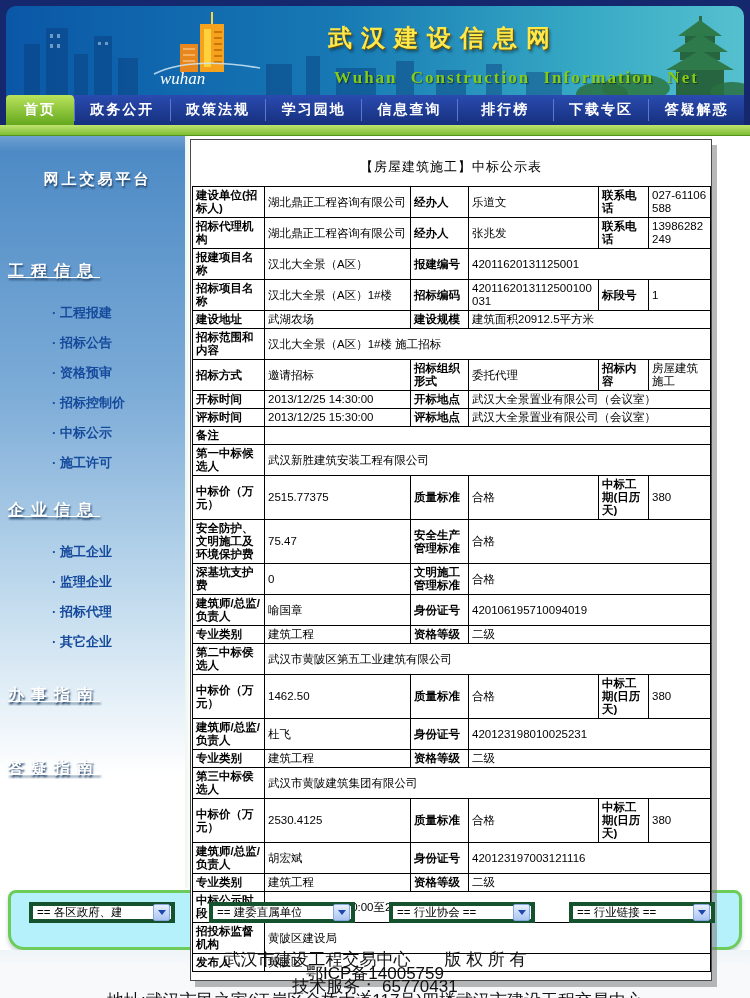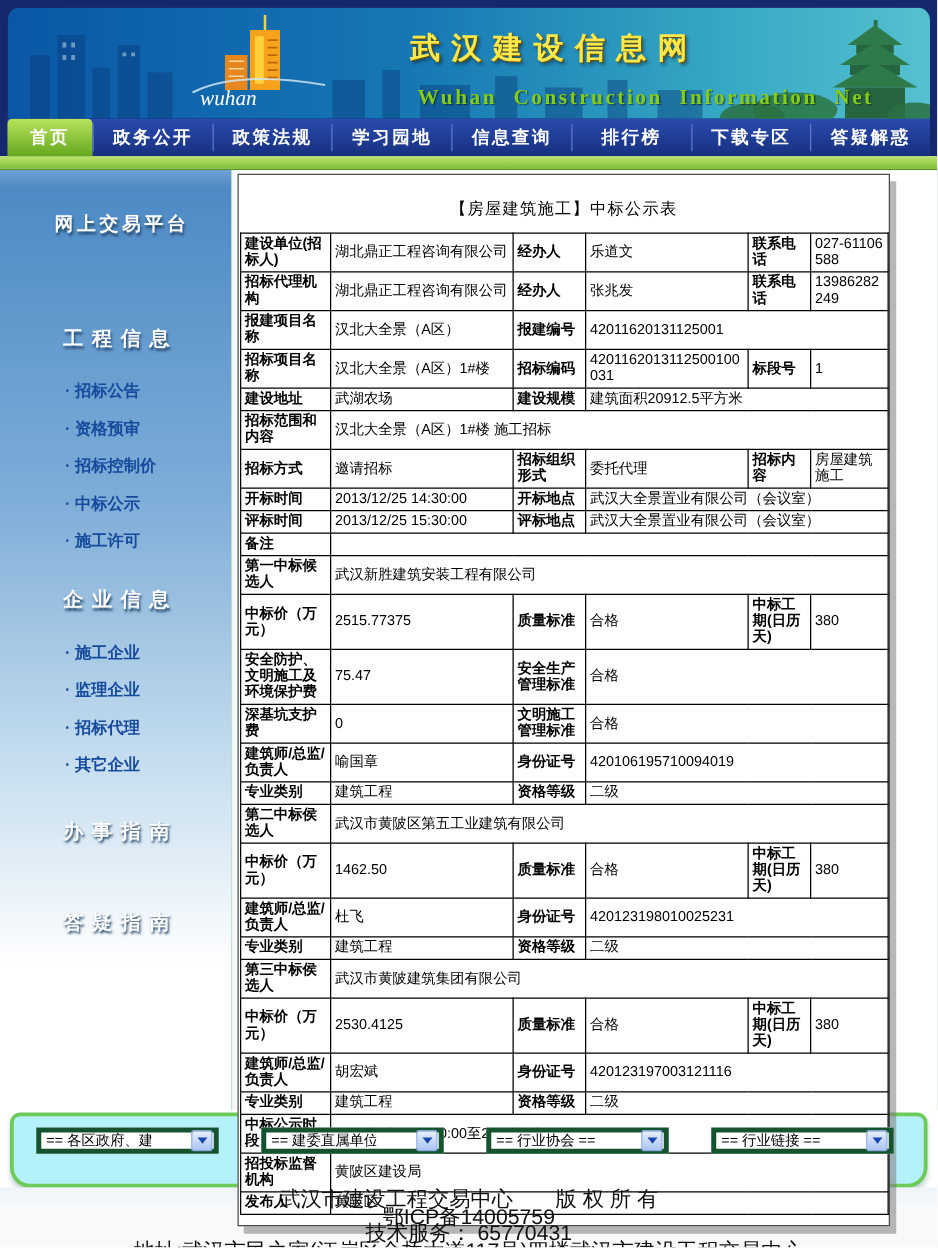--- a/index.html
+++ b/index.html
@@ -25,22 +25,22 @@
   .tab-sep { width:1px; background:#5b79cf; margin:4px 0; }
 
   .green-strip { height:11px; background:linear-gradient(#bfe470,#7ebe35); border-bottom:1px solid #56931a; }
 
   
   .content-body { display:flex; height:752px; background:#15803d; }
   .sidebar { flex:0 0 185px; background:linear-gradient(180deg,#4d8ac5 0%,#6fa0d3 0%,#4d8ac5 2%,#7eadd8 35%,#c3dcee 62%,#ffffff 85%);
     padding-top:30px; }
   .sb-platform { text-align:center; color:#fff; font-size:15px; font-weight:bold; letter-spacing:3px;
     text-shadow:1px 2px 2px #24466b; margin:4px 0 0 10px; }
-  .sb-heading { color:#fff; font-size:16px; font-weight:bold; letter-spacing:7px; text-align:center;
-    text-shadow:1px 2px 2px #24466b; cursor:pointer; margin-left:8px; }
+  .sb-heading { color:#fff; font-size:16px; font-weight:bold; letter-spacing:7px; 
+    text-shadow:1px 2px 2px #24466b; cursor:pointer; margin-left:8px;text-decoration:underline; }
   .sb-heading.idx0 { margin-top:72px; }
   .sb-heading.idx1 { margin-top:22px; }
   .sb-heading.idx2 { margin-top:28px; }
   .sb-heading.idx3 { margin-top:52px; }
   .sb-item { color:#164a9c; font-size:13px; font-weight:bold; padding:6px 0 6px 52px; cursor:pointer; white-space:nowrap; }
   .sb-item:first-of-type { margin-top:10px; }
   .sb-item::before { content:"· "; }
   .sidebar .sb-heading + .sb-item { margin-top:16px; }
 
   .content-main { flex:1; padding:3px 0 0 5px; background:linear-gradient(90deg,#eef5ee 0,#ffffff 6px); }
@@ -168,20 +168,21 @@
         <div class="nav-tab">答疑解惑</div>
       </div>
   </div>
   <div class="green-strip"></div>
 
   <div class="content-body">
     <div class="sidebar">
       <div class="sb-platform">网上交易平台</div>
       <div>
           <div class="sb-heading idx0">工程信息</div>
+          <div class="sb-item">工程报建</div>
           <div class="sb-item">招标公告</div>
           <div class="sb-item">资格预审</div>
           <div class="sb-item">招标控制价</div>
           <div class="sb-item">中标公示</div>
           <div class="sb-item">施工许可</div>
           <div class="sb-heading idx1">企业信息</div>
           <div class="sb-item">施工企业</div>
           <div class="sb-item">监理企业</div>
           <div class="sb-item">招标代理</div>
           <div class="sb-item">其它企业</div>

